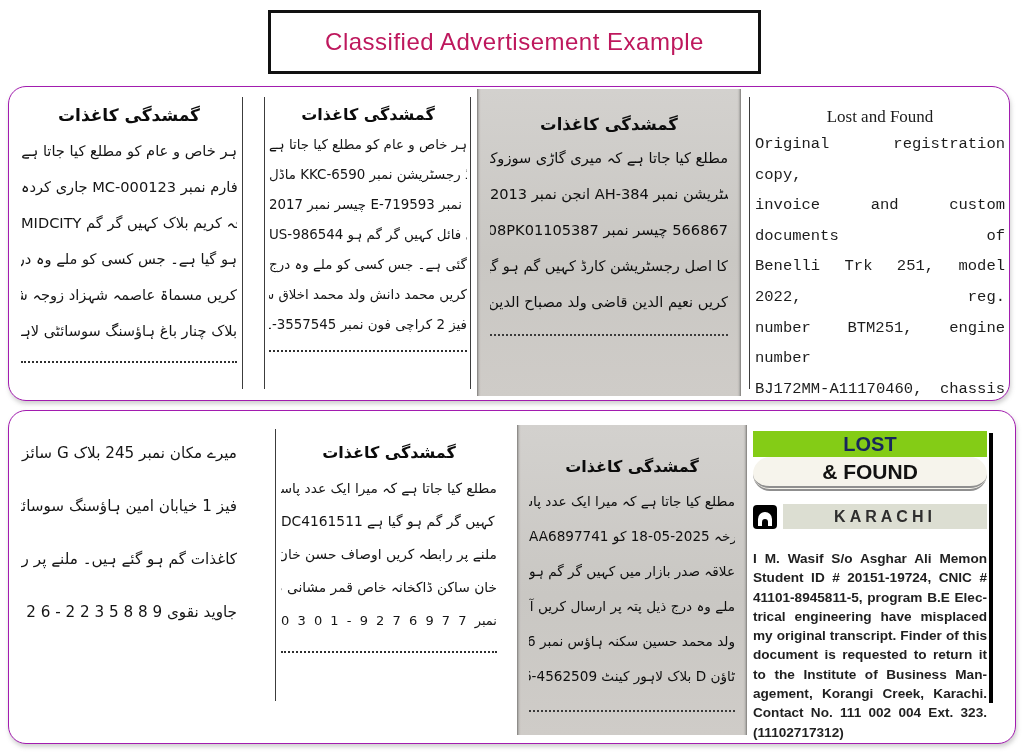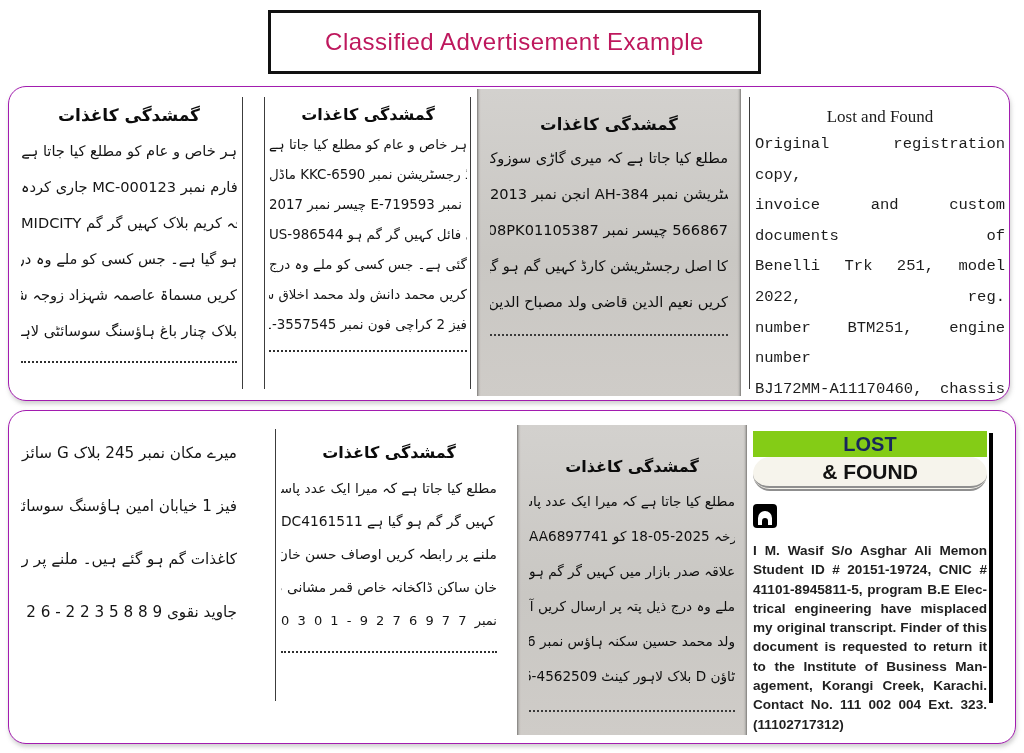--- a/index.html
+++ b/index.html
@@ -39,21 +39,21 @@
   .lf-found{height:29px;background:#f6f4ec;display:flex;align-items:center;justify-content:center;
             font-size:21px;font-weight:bold;color:#121212;border-bottom:5px double #8f8f8f;border-radius:17px;}
   .lf-city-row{display:flex;align-items:center;gap:6px;margin-top:13px;}
   .mon-icon{width:24px;height:24px;background:#000;border-radius:4px;position:relative;flex:0 0 auto;}
   .mon-icon::after{content:'';position:absolute;left:5px;right:5px;bottom:3px;height:14px;background:#fff;
                    border-radius:8px 8px 0 0;}
   .mon-door{position:absolute;left:9px;bottom:3px;width:6px;height:7px;background:#000;
             border-radius:3px 3px 0 0;z-index:2;}
   .lf-city{flex:1;height:25px;background:#dcded2;display:flex;align-items:center;justify-content:center;
            font-size:16px;font-weight:bold;letter-spacing:4px;color:#2e2e2e;}
-  .lf-body{margin-top:13px;font-size:13.6px;line-height:19.3px;color:#1f1f1f;white-space:pre-line;
+  .lf-body{margin-top:20px;font-size:13.6px;line-height:19.3px;color:#1f1f1f;white-space:pre-line;
            text-align:justify;text-align-last:justify;font-weight:bold;
            font-family:"Liberation Sans",sans-serif;}
 </style>
 </head>
 <body>
 
 <div id="stage">
 
   <div class="title-box">
     <span>Classified Advertisement Example</span>
@@ -155,20 +155,23 @@
       <div class="lf-lost">
         <span>LOST</span>
       </div>
       <div class="lf-found">
         <span>&amp; FOUND</span>
       </div>
       <div class="lf-city-row">
         <span class="mon-icon">
             <span class="mon-door"></span>
           </span>
+        <span class="lf-city">
+          <span>KARACHI</span>
+        </span>
       </div>
       <div class="lf-body">I M. Wasif S/o Asghar Ali Memon
 Student ID # 20151-19724, CNIC #
 41101-8945811-5, program B.E Elec-
 trical engineering have misplaced
 my original transcript. Finder of this
 document is requested to return it
 to the Institute of Business Man-
 agement, Korangi Creek, Karachi.
 Contact No. 111 002 004 Ext. 323.

